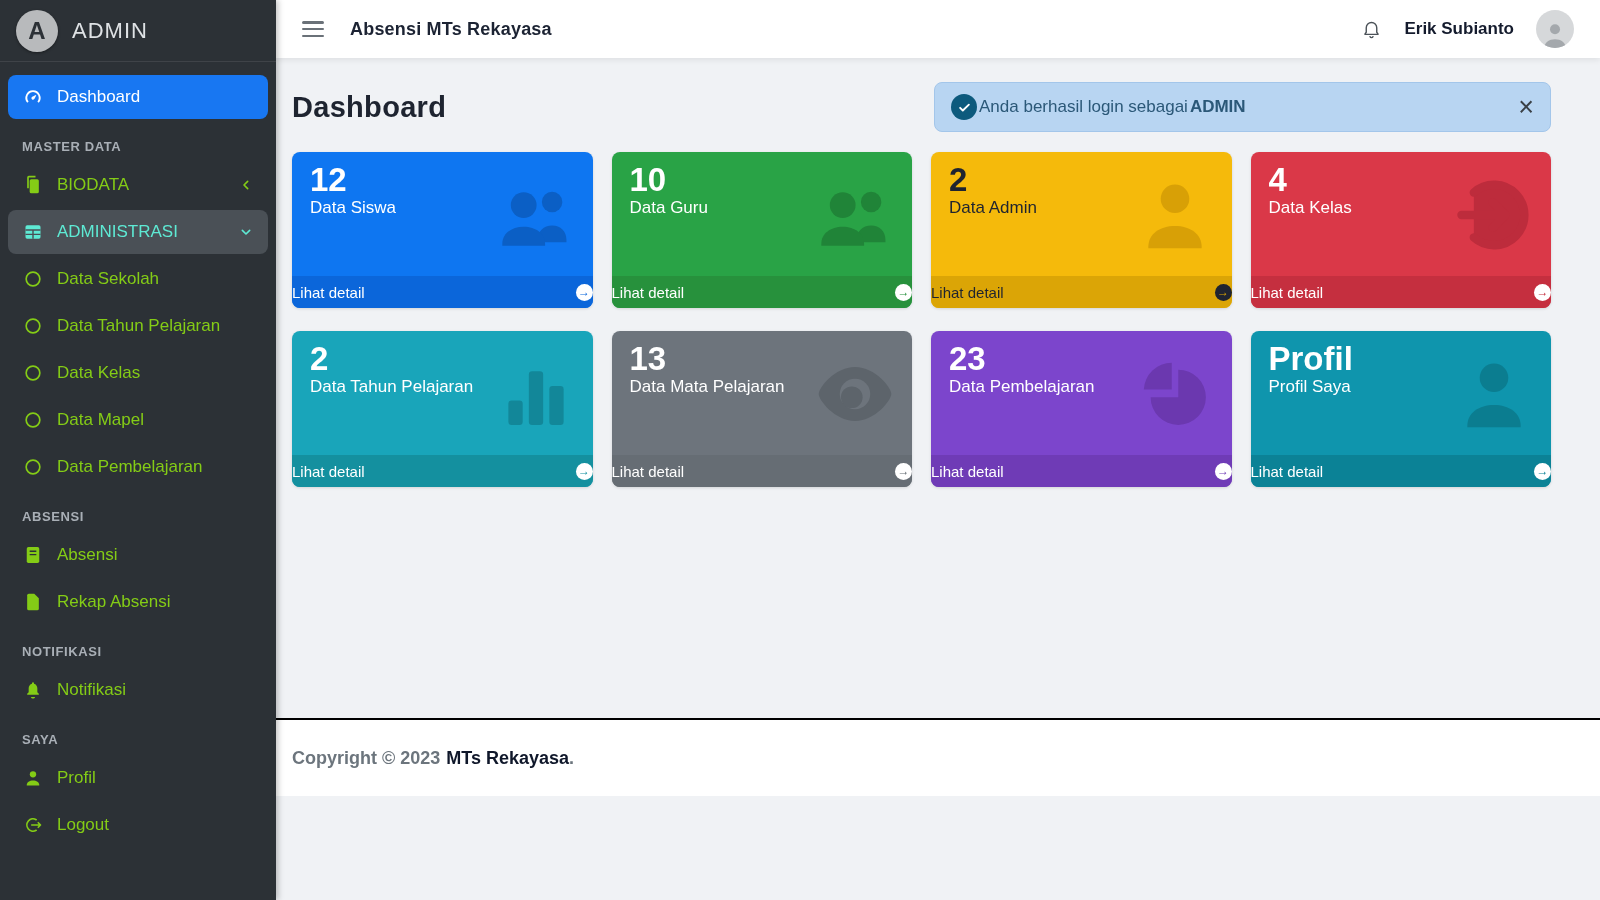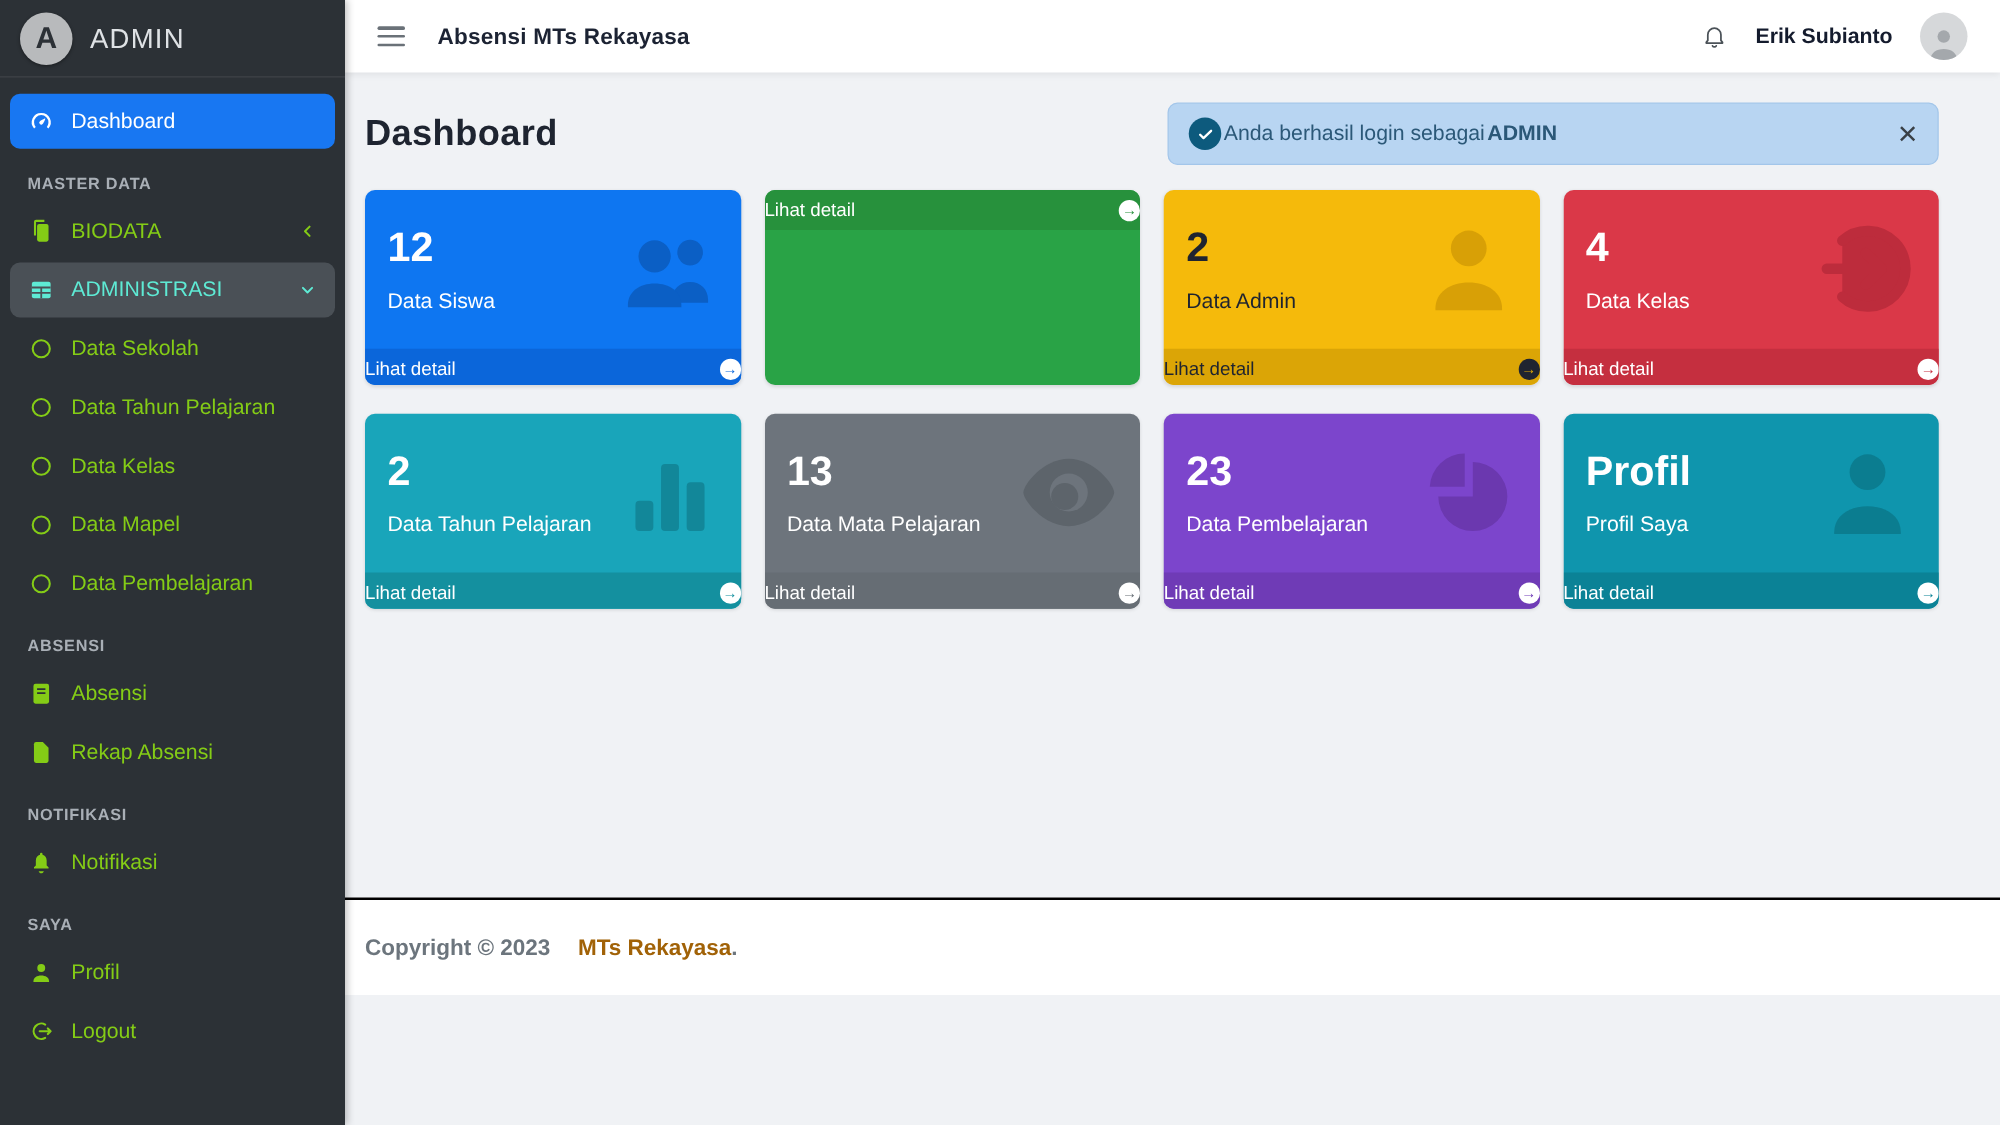--- a/index.html
+++ b/index.html
@@ -56,36 +56,36 @@
                   display:flex; align-items:center; justify-content:center; }
   .check-circle svg { width:15px; height:15px; }
   .alert .bold { font-weight:bold; }
   .alert-close { margin-left:auto; font-size:27px; line-height:20px; color:#3a4046; cursor:pointer;
                  font-weight:normal; }
 
   
   .cards { display:grid; grid-template-columns:repeat(4,1fr); gap:23px 19px; }
   .card { border-radius:8px; overflow:hidden; height:156px; background:var(--bg); color:var(--fg);
           display:flex; flex-direction:column; box-shadow:0 1px 3px rgba(0,0,0,.12); }
-  .card-body { flex:1; position:relative; padding:28px 18px; }
+  .card-body { flex:1; position:relative; padding:10px 18px; }
   .card-value { font-size:33px; font-weight:bold; line-height:1.1; }
-  .card-label { font-size:17px; margin-top:15px; }
+  .card-label { font-size:17px; }
   .big-icon { position:absolute; right:16px; top:24px; width:82px; height:78px;
               display:flex; align-items:center; justify-content:center; }
   .big-icon svg { width:100%; height:100%; fill:var(--icon); }
   .card-footer { height:32px; flex:0 0 32px; background:var(--footer); display:flex; align-items:center;
                  justify-content:space-between; gap:8px; font-size:15px; color:var(--fg); cursor:pointer;
                  text-decoration:none; }
   .arrow-badge { width:17px; height:17px; border-radius:50%; background:var(--fg); color:var(--footer);
                  display:flex; align-items:center; justify-content:center; font-size:12px; font-weight:bold; }
 
   
   .footer { height:78px; flex:0 0 78px; background:#fff; border-top:2px solid #000000;
             display:flex; align-items:center; padding:0 16px; font-size:18px; font-weight:bold; color:#6c757d; }
-  .footer a { color:#a16207; text-decoration:none; margin-left:22px; cursor:pointer; }
+  .footer a { color:#0f172a; text-decoration:none; margin-left:6px; cursor:pointer; }
 </style>
 </head>
 <body>
 
 <div class="app">
 
   <aside class="sidebar">
     <div class="brand">
       <div class="brand-logo">
         <span>A</span>
@@ -296,20 +296,32 @@
                 </svg>
             </span>
           </div>
           <a class="card-footer">
             <span>Lihat detail</span>
             <span class="arrow-badge">→</span>
           </a>
         </div>
 
         <div class="card" style="--bg:#29a346;--fg:#ffffff;--footer:#27913c;--icon:#208438">
+          <div class="card-body">
+            <div class="card-value">10</div>
+            <div class="card-label">Data Guru</div>
+            <span class="big-icon">
+              <svg viewBox="0 0 28 24">
+                  <circle cx="19.5" cy="7.6" r="3.5"></circle>
+                  <path d="M14.6 20.5c0-2.9 2-4.9 4.9-4.9s4.9 2 4.9 4.9v.8h-9.8z"></path>
+                  <circle cx="9.8" cy="8.6" r="4.4"></circle>
+                  <path d="M2.5 21.8c0-3.5 3.2-5.8 7.3-5.8s7.3 2.3 7.3 5.8v.7H2.5z"></path>
+                </svg>
+            </span>
+          </div>
           <a class="card-footer">
             <span>Lihat detail</span>
             <span class="arrow-badge">→</span>
           </a>
         </div>
 
         <div class="card" style="--bg:#f5ba0b;--fg:#1f2430;--footer:#dba506;--icon:#d8a006">
           <div class="card-body">
             <div class="card-value">2</div>
             <div class="card-label">Data Admin</div>

